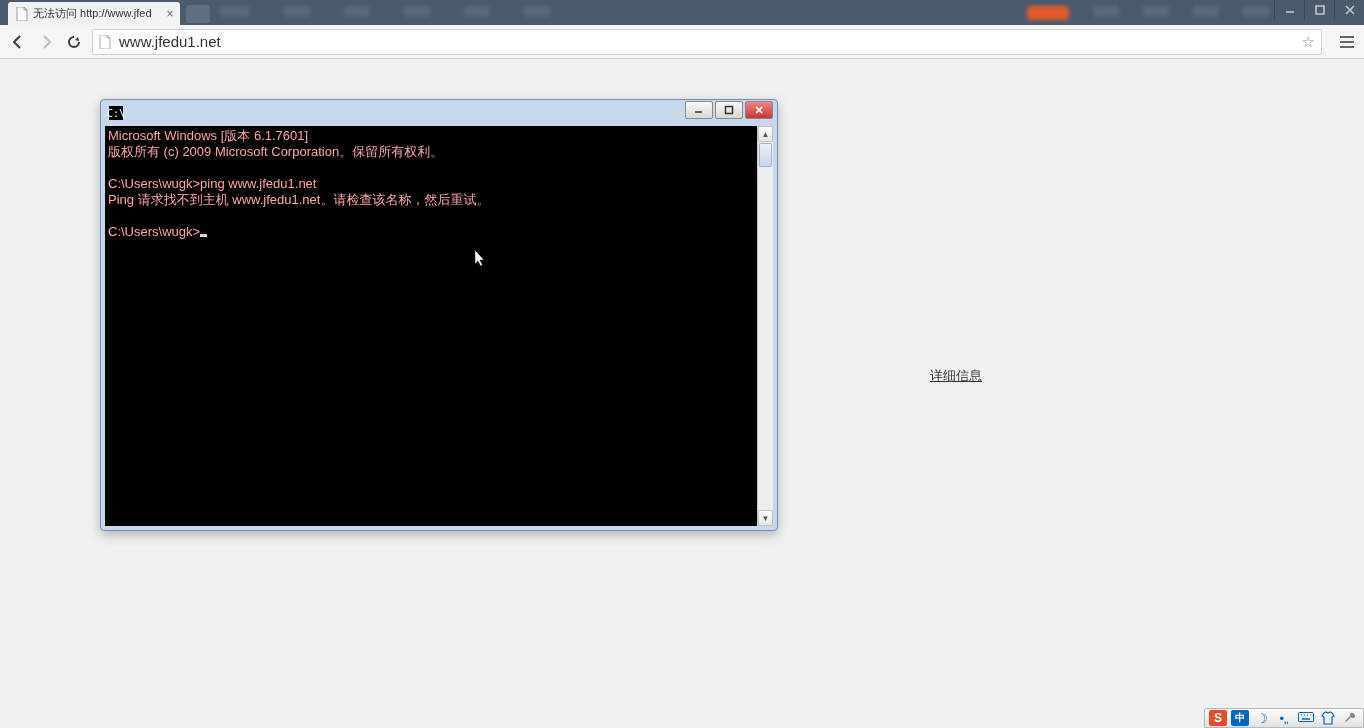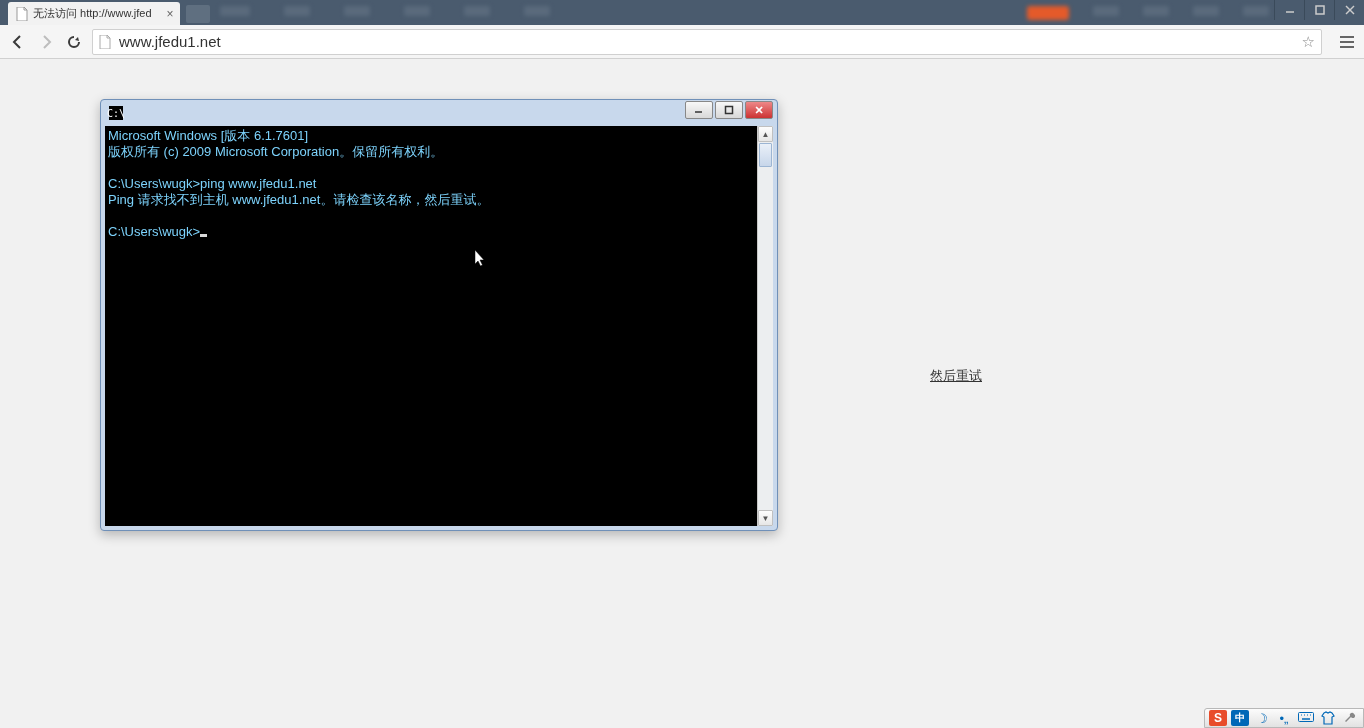--- a/index.html
+++ b/index.html
@@ -41,21 +41,21 @@
 .cmd-titlebar { height: 22px; display: flex; align-items: center; padding: 0 2px 4px 4px; font-size: 12px; color: #000; position: relative; }
 .cmd-icon { width: 14px; height: 14px; margin-right: 6px; display: inline-flex; align-items: center; justify-content: center; font-size: 10px; background: #000; color: #fff; font-family: monospace; }
 .cmd-title-text { flex: 1; }
 .cmd-win-btns { position: absolute; right: 0; top: -3px; display: flex; gap: 2px; }
 .cmd-win-btn { width: 28px; height: 18px; border: 1px solid #888; border-radius: 2px; display: flex; align-items: center; justify-content: center; font-size: 9px; background: linear-gradient(#f8f8f8,#d8d8d8); cursor: pointer; }
 .cmd-win-btn.minimize { }
 .cmd-win-btn.maximize { }
 .cmd-win-btn.close { background: linear-gradient(#e88,#c33); color: #fff; font-weight: bold; font-size: 11px; }
 
 .cmd-body-wrap { display: flex; background: #eee; }
-.cmd-body { flex: 1; height: 400px; background: #000; color: #7dd3fc; font-family: "NSimSun","SimSun",Consolas,monospace; font-size: 13px; padding: 2px 3px; line-height: 16px; white-space: pre-wrap; position: relative; }
+.cmd-body { flex: 1; height: 400px; background: #000; color: #fca5a5; font-family: "NSimSun","SimSun",Consolas,monospace; font-size: 13px; padding: 2px 3px; line-height: 16px; white-space: pre-wrap; position: relative; }
 .cmd-scrollbar { width: 16px; background: #eceef0; border-left: 1px solid #c8c8c8; position: relative; }
 .scroll-arrow { height: 16px; display: flex; align-items: center; justify-content: center; font-size: 8px; color: #555; border: 1px solid #c0c0c0; background: linear-gradient(#fdfdfd,#e6e6e6); }
 .scroll-arrow.up { position: absolute; top: 0; left: 0; right: 0; border-radius:1px; }
 .scroll-arrow.down { position: absolute; bottom: 0; left: 0; right: 0; border-radius:1px; }
 .scroll-thumb { position: absolute; top: 17px; left: 1px; right: 1px; height: 24px; background: linear-gradient(#eaf0f8,#c7d6ea); border: 1px solid #9cb5d3; border-radius: 1px; }
 .mouse-cursor { position: absolute; left: 370px; top: 92px; font-size: 14px; color: #fff; pointer-events: none; }
 .blink-cursor { display: inline-block; width: 7px; height: 3px; background: #d8d8d8; vertical-align: baseline; margin-bottom: -1px; }
 
 
 .ime-bar { position: absolute; bottom: 0; right: 0; height: 20px; background: linear-gradient(#fcfcfc,#e2e2e2); border: 1px solid #b8b8b8; border-radius: 3px 0 0 0; display: flex; align-items: center; padding: 0 4px; gap: 4px; }
@@ -150,21 +150,21 @@
     <span class="star-icon">☆</span>
   </div>
   <div class="menu-icon">
     <div class="menu-line"></div>
       <div class="menu-line"></div>
       <div class="menu-line"></div>
   </div>
 </div>
 
 <div class="page-content">
-  <a class="details-link">然后重试</a>
+  <a class="details-link">详细信息</a>
 
   <div class="cmd-window">
     <div class="cmd-titlebar">
       <span class="cmd-icon">C:\</span>
       <div class="cmd-win-btns">
         <div class="cmd-win-btn minimize">
           <svg width="10" height="10">
               <line x1="1" y1="7" x2="8" y2="7" stroke="#333" stroke-width="1.5"></line>
             </svg>
         </div>

